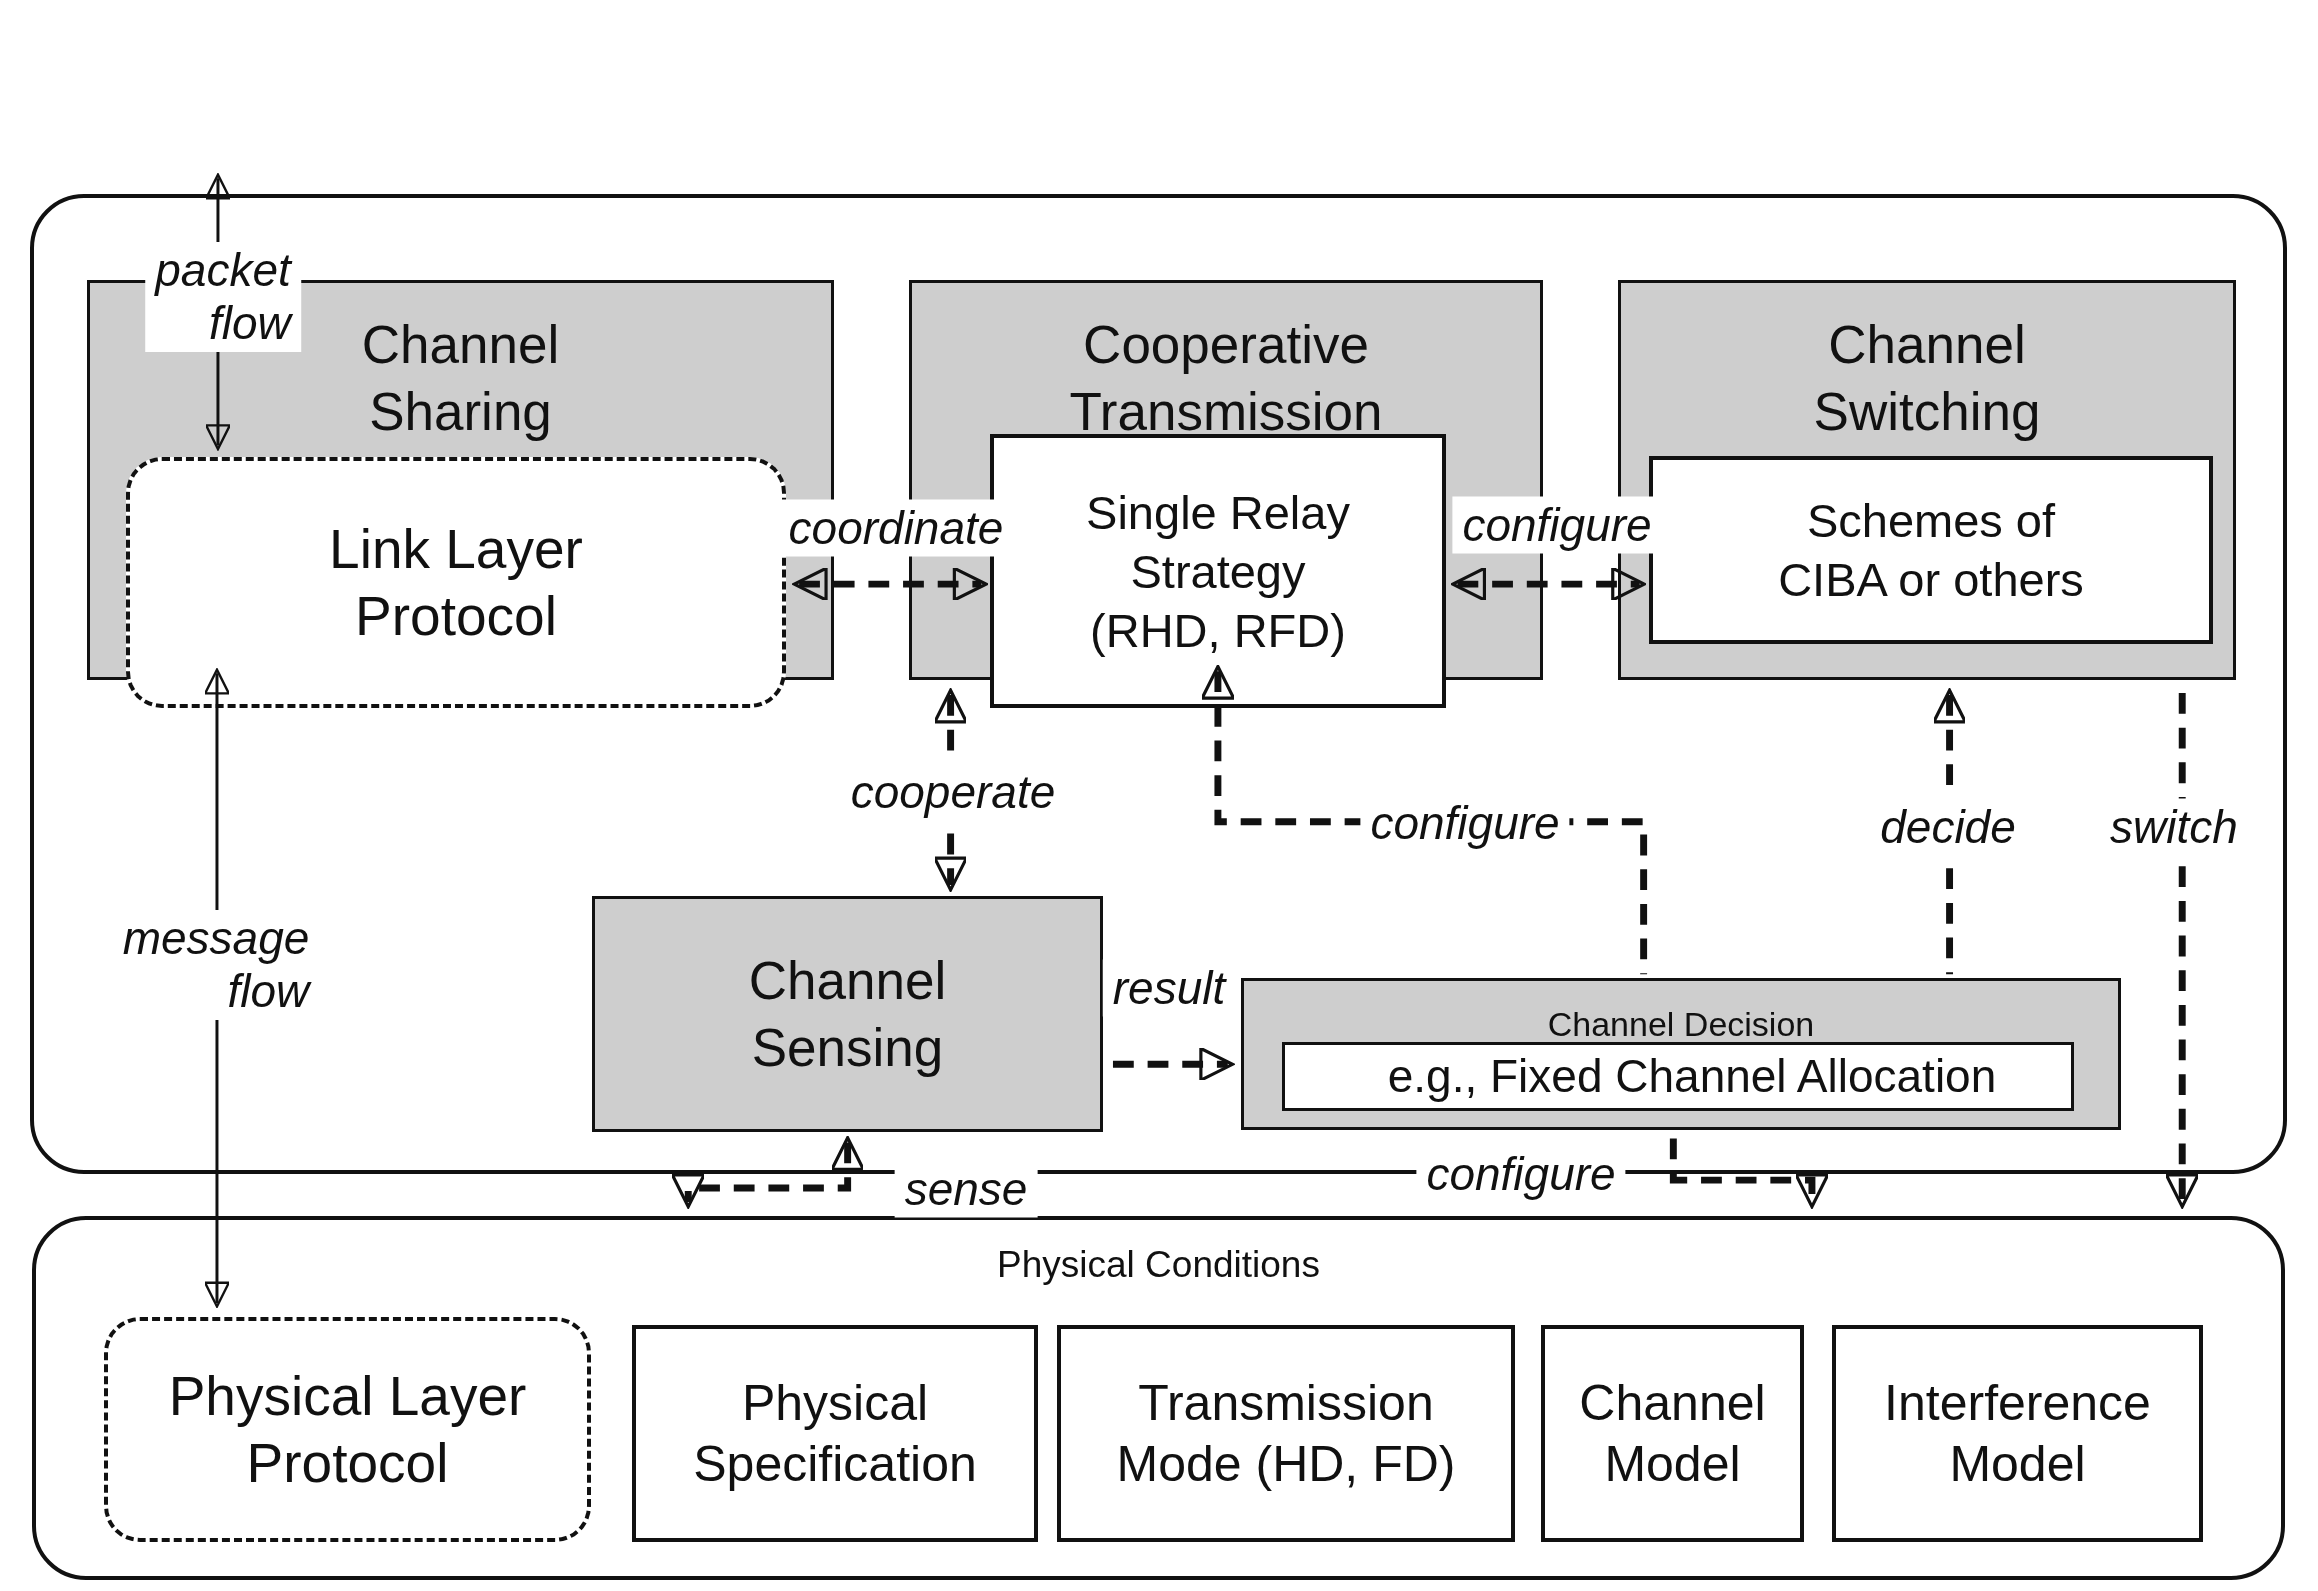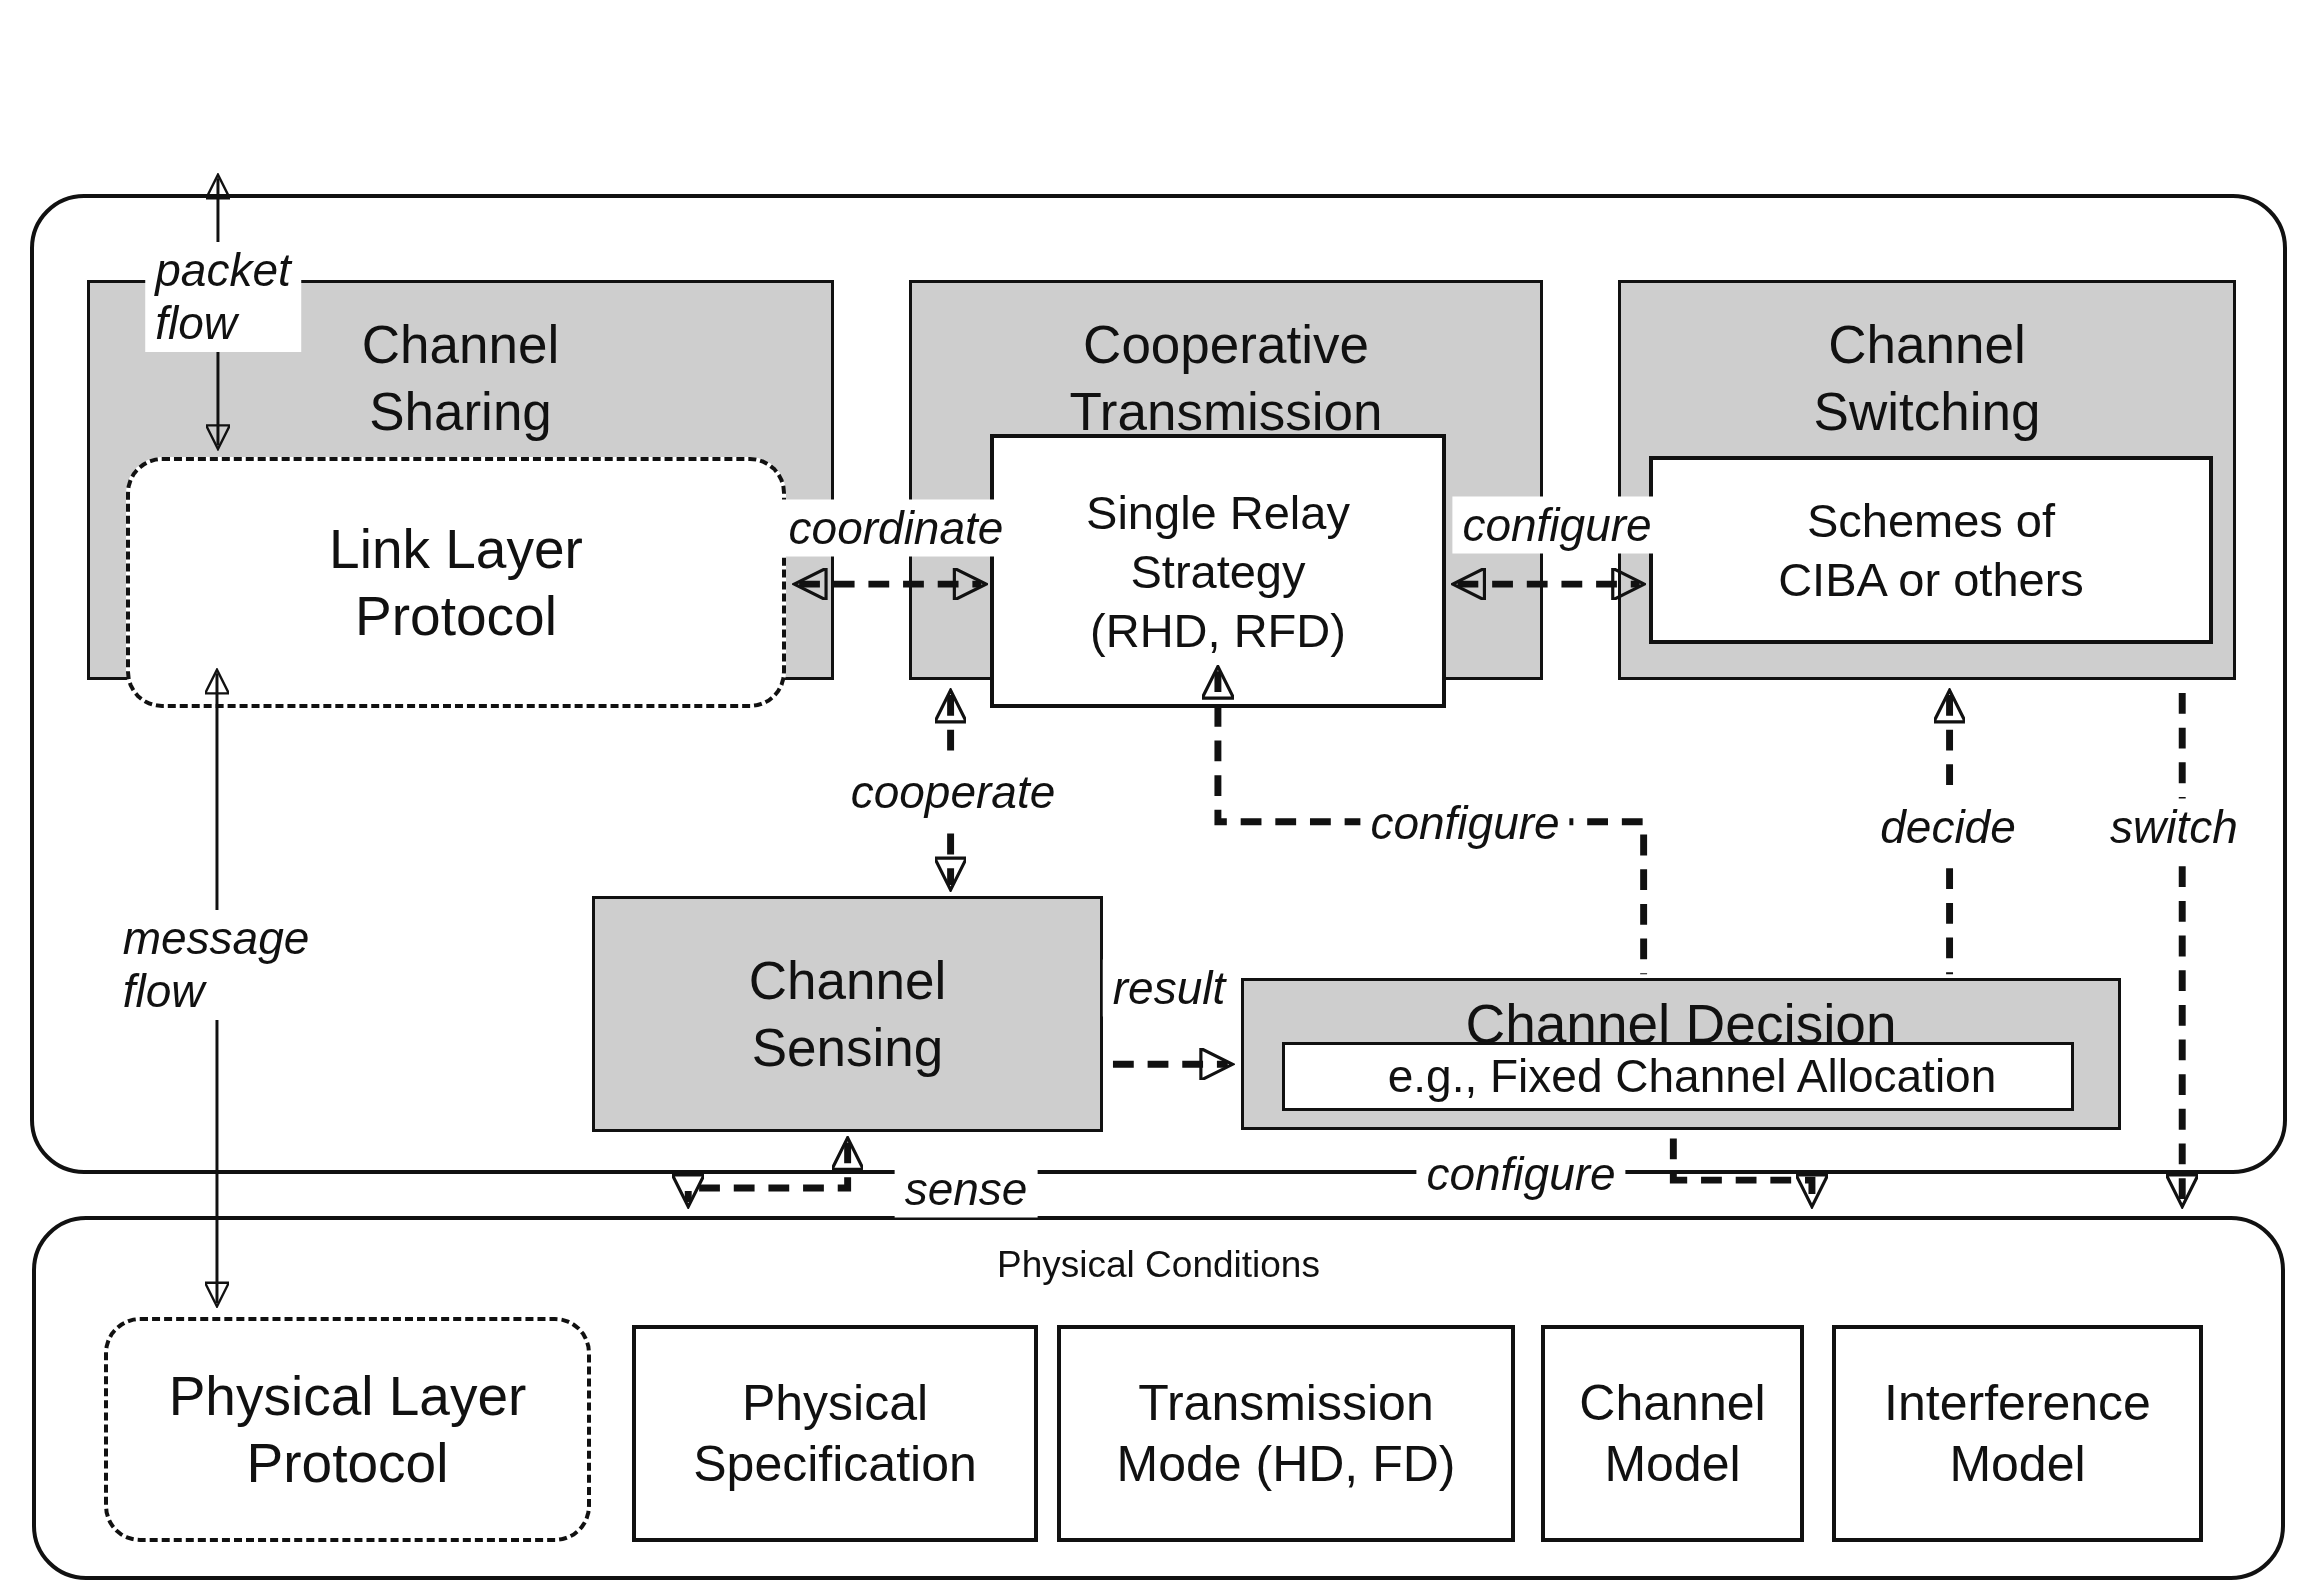--- a/index.html
+++ b/index.html
@@ -14,21 +14,21 @@
        display:flex;align-items:center;padding-left:91px;font-size:63px;z-index:1;background:#fff;}
 
   
   .mid{left:30px;top:194px;width:2257px;height:980px;border:4px solid #111;border-radius:54px;z-index:0;background:#fff;}
   .pcc{left:32px;top:1216px;width:2253px;height:364px;border:4px solid #111;border-radius:54px;z-index:0;background:#fff;}
   .pc-title{left:32px;top:1228px;width:2253px;height:73px;font-size:37px;z-index:2;}
 
   
   .gray{background:#cecece;border:3px solid #111;z-index:1;}
   .btitle{position:absolute;left:0;right:0;top:28px;font-size:53px;line-height:67px;text-align:center;z-index:2;white-space:pre-line;}
-  .btitle1{position:absolute;left:0;right:0;top:12px;font-size:55px;line-height:63px;text-align:center;z-index:2;}
+  .btitle1{position:absolute;left:0;right:0;top:12px;font-size:34px;line-height:63px;text-align:center;z-index:2;}
 
   
   .winner{background:#fff;border:4px solid #111;z-index:3;font-size:47px;line-height:59px;}
   .dashedr{background:#fff;border:4px dashed #111;border-radius:36px;z-index:3;}
 
   .sharing {left:87px;  top:280px; width:747px; height:400px;}
   .coop    {left:909px; top:280px; width:634px; height:400px;}
   .switchb {left:1618px;top:280px; width:618px; height:400px;}
   .sensing {left:592px; top:896px; width:511px; height:236px;font-size:53px;line-height:67px;}
   .decision{left:1241px;top:978px; width:880px; height:152px;}
@@ -47,21 +47,21 @@
   .im{left:1832px;top:1325px;width:371px;height:217px;}
 
   
   .arrows{position:absolute;left:0;top:0;width:2319px;height:1592px;z-index:4;}
   .arrows path{fill:none;stroke:#111;}
   .thin {stroke-width:3px;}
   .thick{stroke-width:7px;stroke-dasharray:21 14;}
 
   
   .elabel{position:absolute;transform:translate(-50%,-50%);background:#fff;font-style:italic;
-          font-size:46px;line-height:53px;padding:2px 10px;text-align:left;z-index:5;white-space:pre-line;}
+          font-size:46px;line-height:53px;padding:2px 10px;text-align:right;z-index:5;white-space:pre-line;}
 </style>
 </head>
 <body>
 
 <div class="canvas">
 
 
   <div class="box mid"></div>
 
   <div class="box gray sharing">

